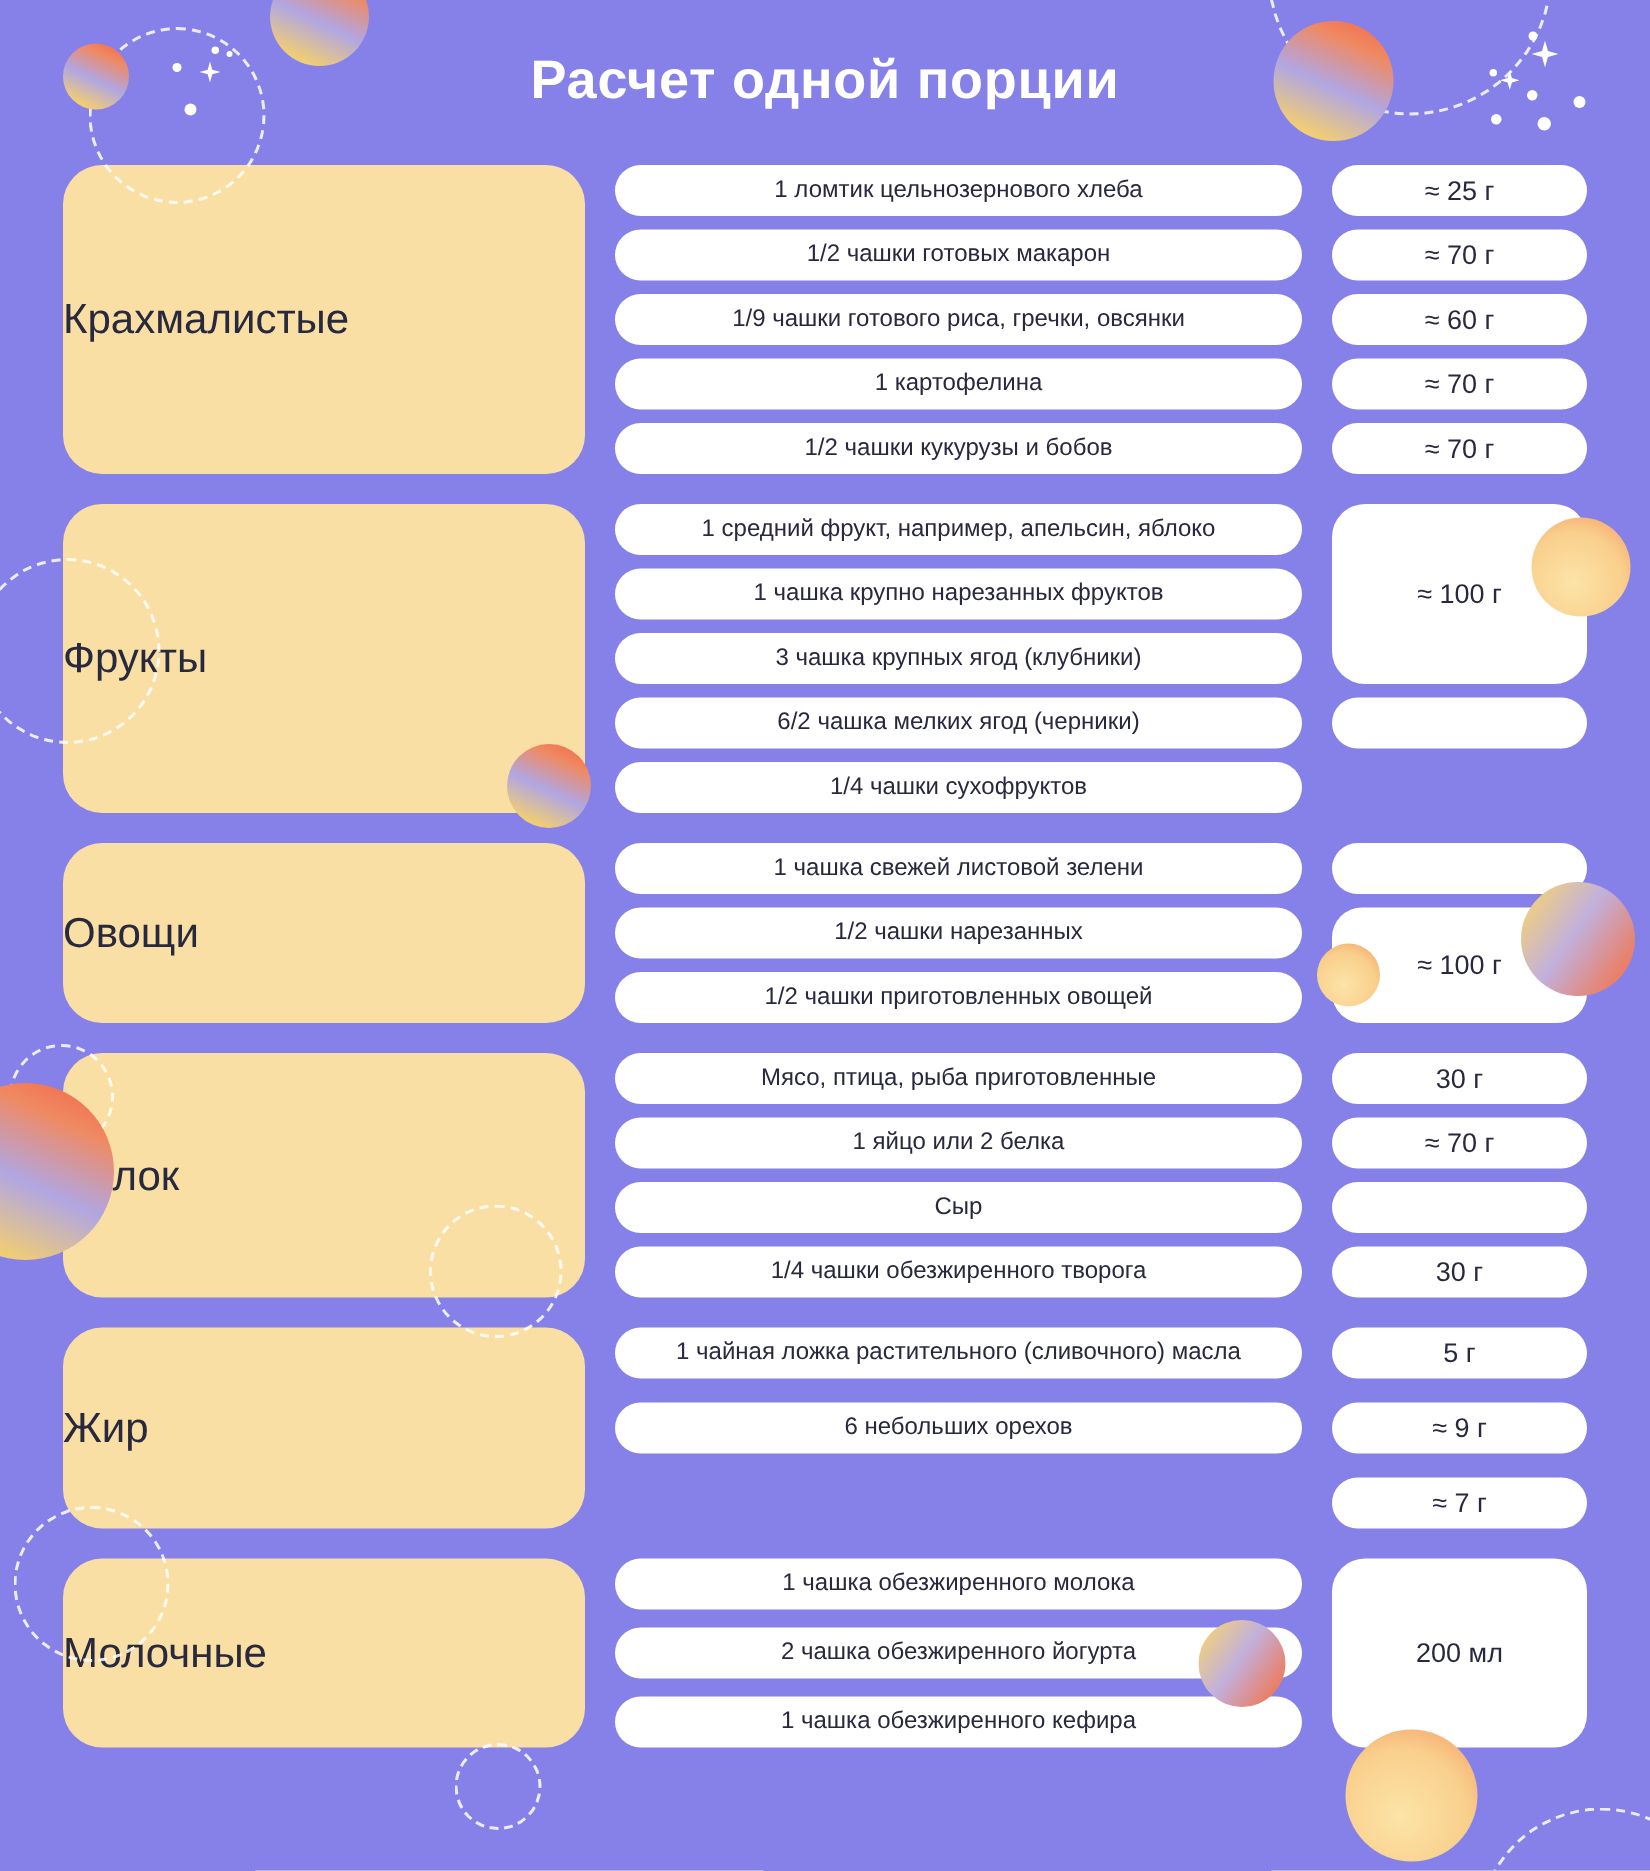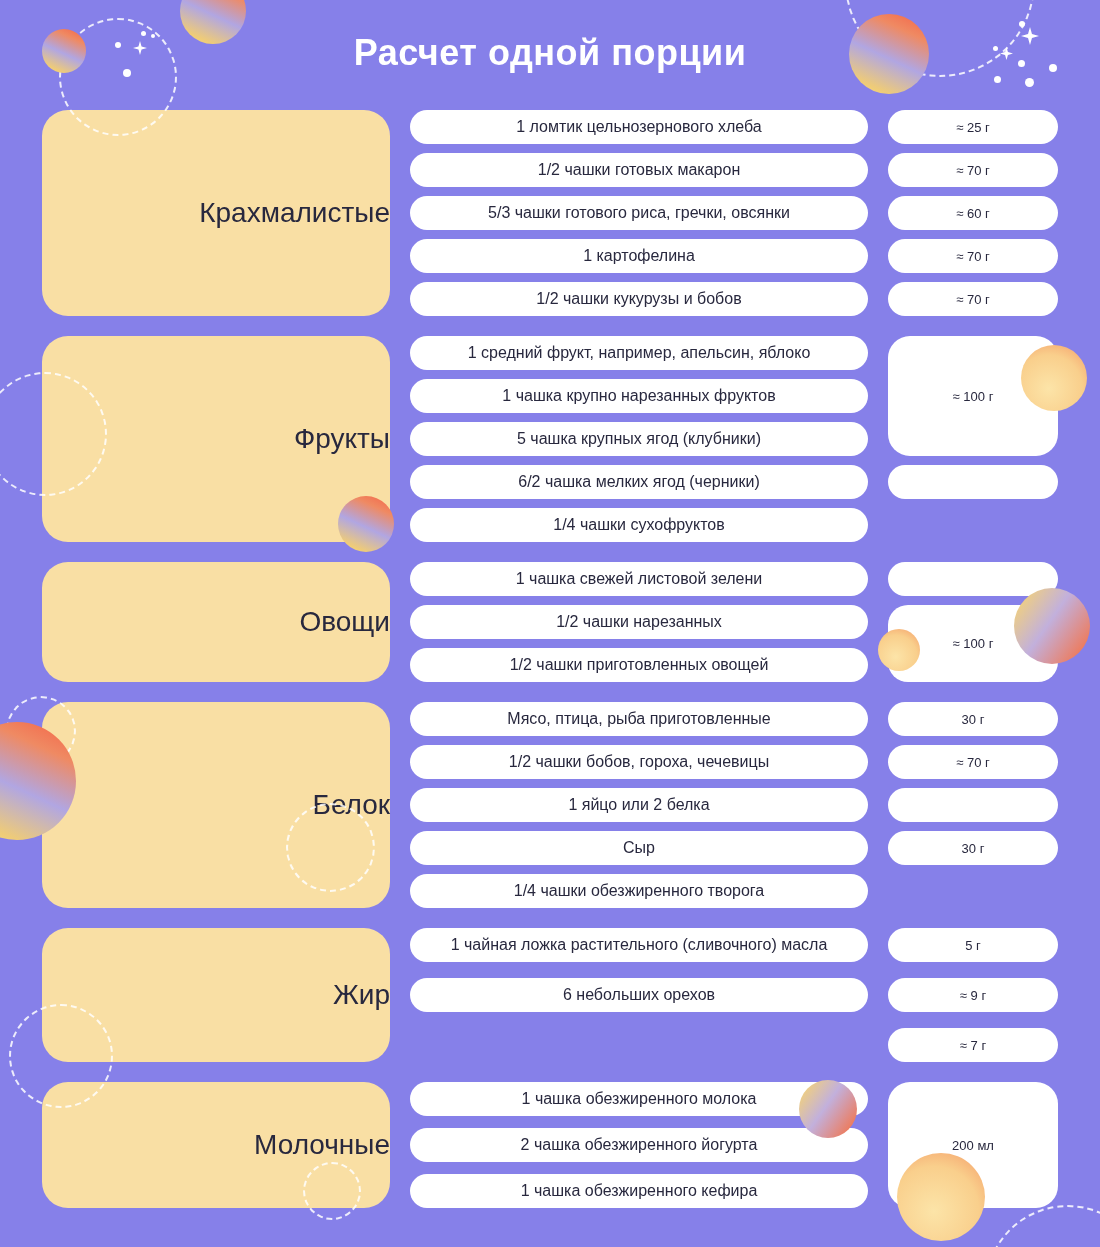--- a/index.html
+++ b/index.html
@@ -16,26 +16,26 @@
   .title{position:absolute;top:32px;left:0;width:1100px;text-align:center;
          color:#fff;font-size:36px;font-weight:bold;letter-spacing:0.5px;z-index:1;}
 
   
   .content{position:absolute;left:42px;top:110px;width:1016px;
            display:flex;flex-direction:column;gap:20px;z-index:1;}
   .section{display:grid;grid-template-columns:348px 458px 170px;column-gap:20px;--rowgap:9px;}
   .section:nth-child(5){--rowgap:16px;}
   .section:nth-child(6){--rowgap:12px;}
   .category{background:var(--cream);border-radius:26px;display:flex;align-items:center;
-            justify-content:flex-end;color:var(--text);font-size:28px;}
+            justify-content:flex-start;color:var(--text);font-size:28px;}
   .items,.weights{display:flex;flex-direction:column;gap:var(--rowgap);}
   .row{height:34px;background:var(--white);border-radius:17px;display:flex;align-items:center;
        justify-content:center;font-size:16px;color:var(--text);white-space:nowrap;}
   .wcell{background:var(--white);display:flex;align-items:center;justify-content:center;
-         font-size:13px;color:var(--text);}
+         font-size:18px;color:var(--text);}
   .sp1{height:34px;border-radius:17px;}
   .sp2{height:calc(68px + var(--rowgap));border-radius:20px;}
   .sp3{height:calc(102px + 2*var(--rowgap));border-radius:22px;}
 
   
   .deco{position:absolute;z-index:2;pointer-events:none;}
   .sphere{border-radius:50%;}
   .sphere-tri{background:linear-gradient(205deg,#F4684A 4%,#EF8A63 24%,#B1A6E2 54%,#EECB79 84%,#FADF75 100%);}
   .sphere-tri-b{background:linear-gradient(125deg,#F8D56F 4%,#C2B0DC 46%,#F2754E 92%);}
   .sphere-peach{background:radial-gradient(circle at 42% 66%,#FCE4A8 0%,#F9CF8C 58%,#F5A06B 94%);}
@@ -86,40 +86,40 @@
   <h1 class="title">Расчет одной порции</h1>
 
   <div class="content">
       <div class="section">
         <div class="category">
           <div class="">Крахмалистые</div>
         </div>
         <div class="items">
           <div class="row">1 ломтик цельнозернового хлеба</div>
           <div class="row">1/2 чашки готовых макарон</div>
-          <div class="row">5/3 чашки готового риса, гречки, овсянки</div>
+          <div class="row">1/9 чашки готового риса, гречки, овсянки</div>
           <div class="row">1 картофелина</div>
           <div class="row">1/2 чашки кукурузы и бобов</div>
         </div>
         <div class="weights">
           <div class="wcell sp1">≈ 25 г</div>
           <div class="wcell sp1">≈ 70 г</div>
           <div class="wcell sp1">≈ 60 г</div>
           <div class="wcell sp1">≈ 70 г</div>
           <div class="wcell sp1">≈ 70 г</div>
         </div>
       </div>
       <div class="section">
         <div class="category">
           <div class="">Фрукты</div>
         </div>
         <div class="items">
           <div class="row">1 средний фрукт, например, апельсин, яблоко</div>
           <div class="row">1 чашка крупно нарезанных фруктов</div>
-          <div class="row">5 чашка крупных ягод (клубники)</div>
+          <div class="row">3 чашка крупных ягод (клубники)</div>
           <div class="row">6/2 чашка мелких ягод (черники)</div>
           <div class="row">1/4 чашки сухофруктов</div>
         </div>
         <div class="weights">
           <div class="wcell sp3">≈ 100 г</div>
           <div class="wcell sp1"></div>
         </div>
       </div>
       <div class="section">
         <div class="category">
@@ -134,21 +134,20 @@
           <div class="wcell sp1"></div>
           <div class="wcell sp2">≈ 100 г</div>
         </div>
       </div>
       <div class="section">
         <div class="category">
           <div class="">Белок</div>
         </div>
         <div class="items">
           <div class="row">Мясо, птица, рыба приготовленные</div>
-          <div class="row">1/2 чашки бобов, гороха, чечевицы</div>
           <div class="row">1 яйцо или 2 белка</div>
           <div class="row">Сыр</div>
           <div class="row">1/4 чашки обезжиренного творога</div>
         </div>
         <div class="weights">
           <div class="wcell sp1">30 г</div>
           <div class="wcell sp1">≈ 70 г</div>
           <div class="wcell sp1"></div>
           <div class="wcell sp1">30 г</div>
         </div>

